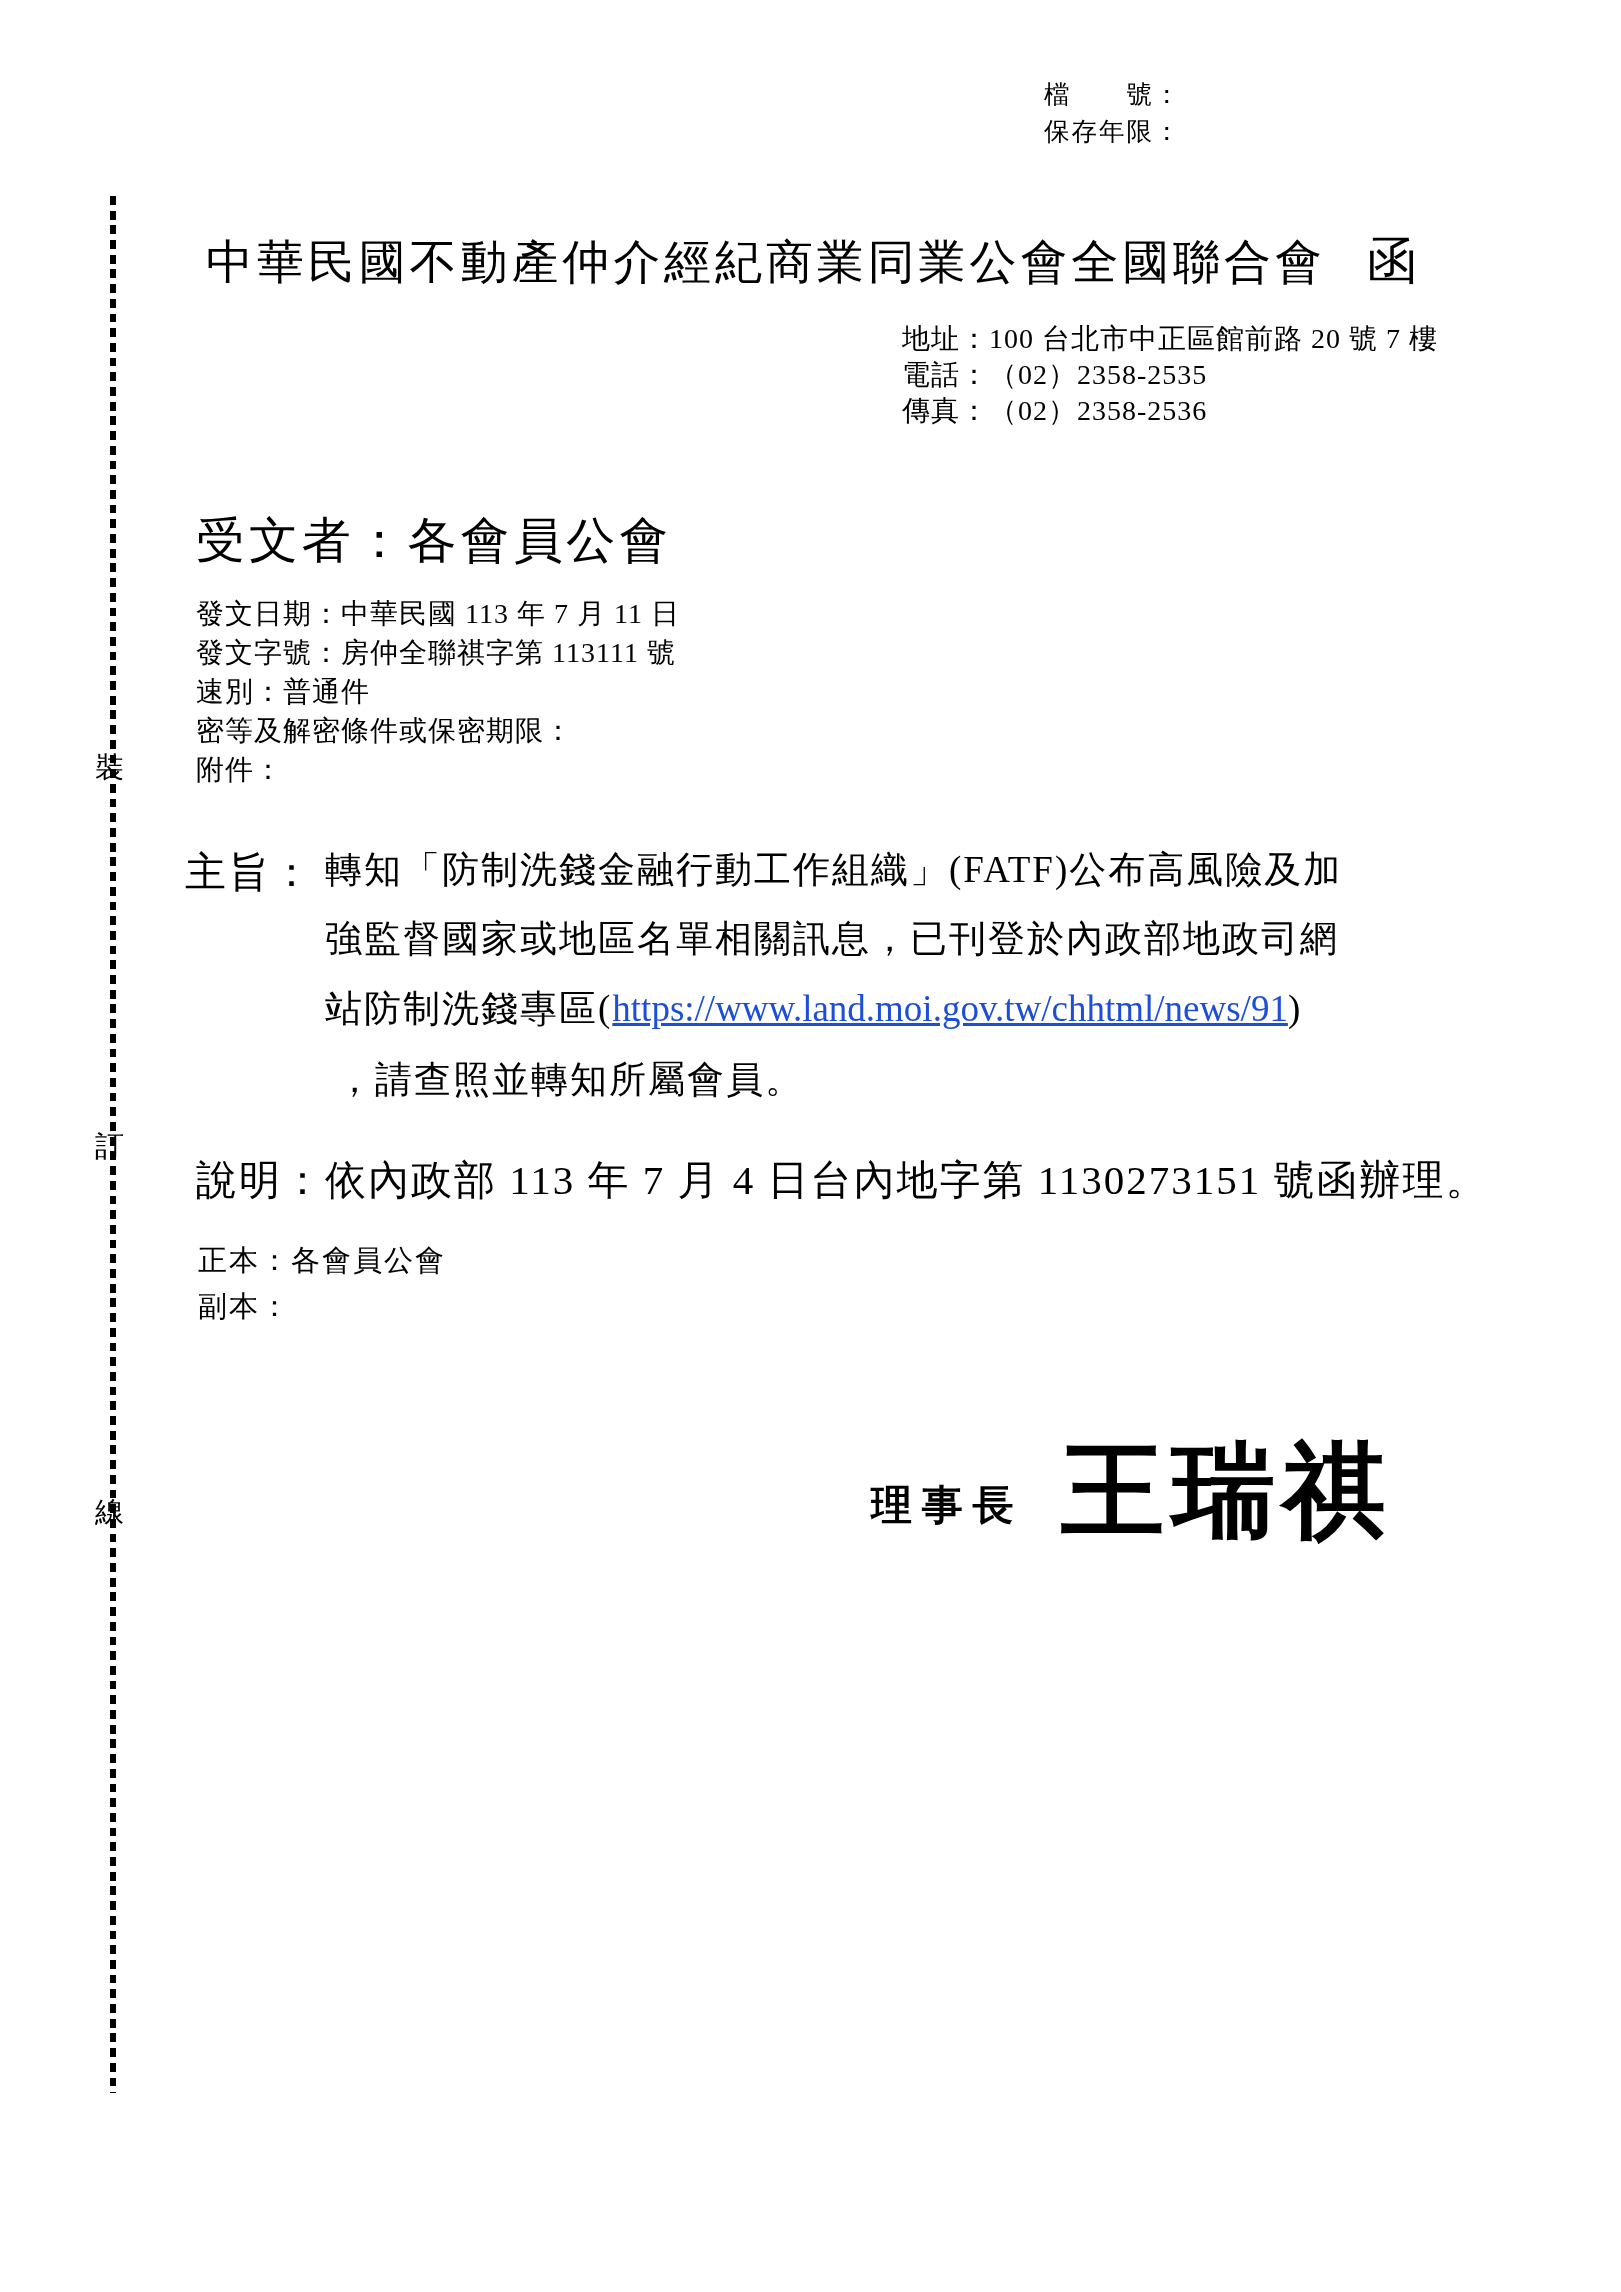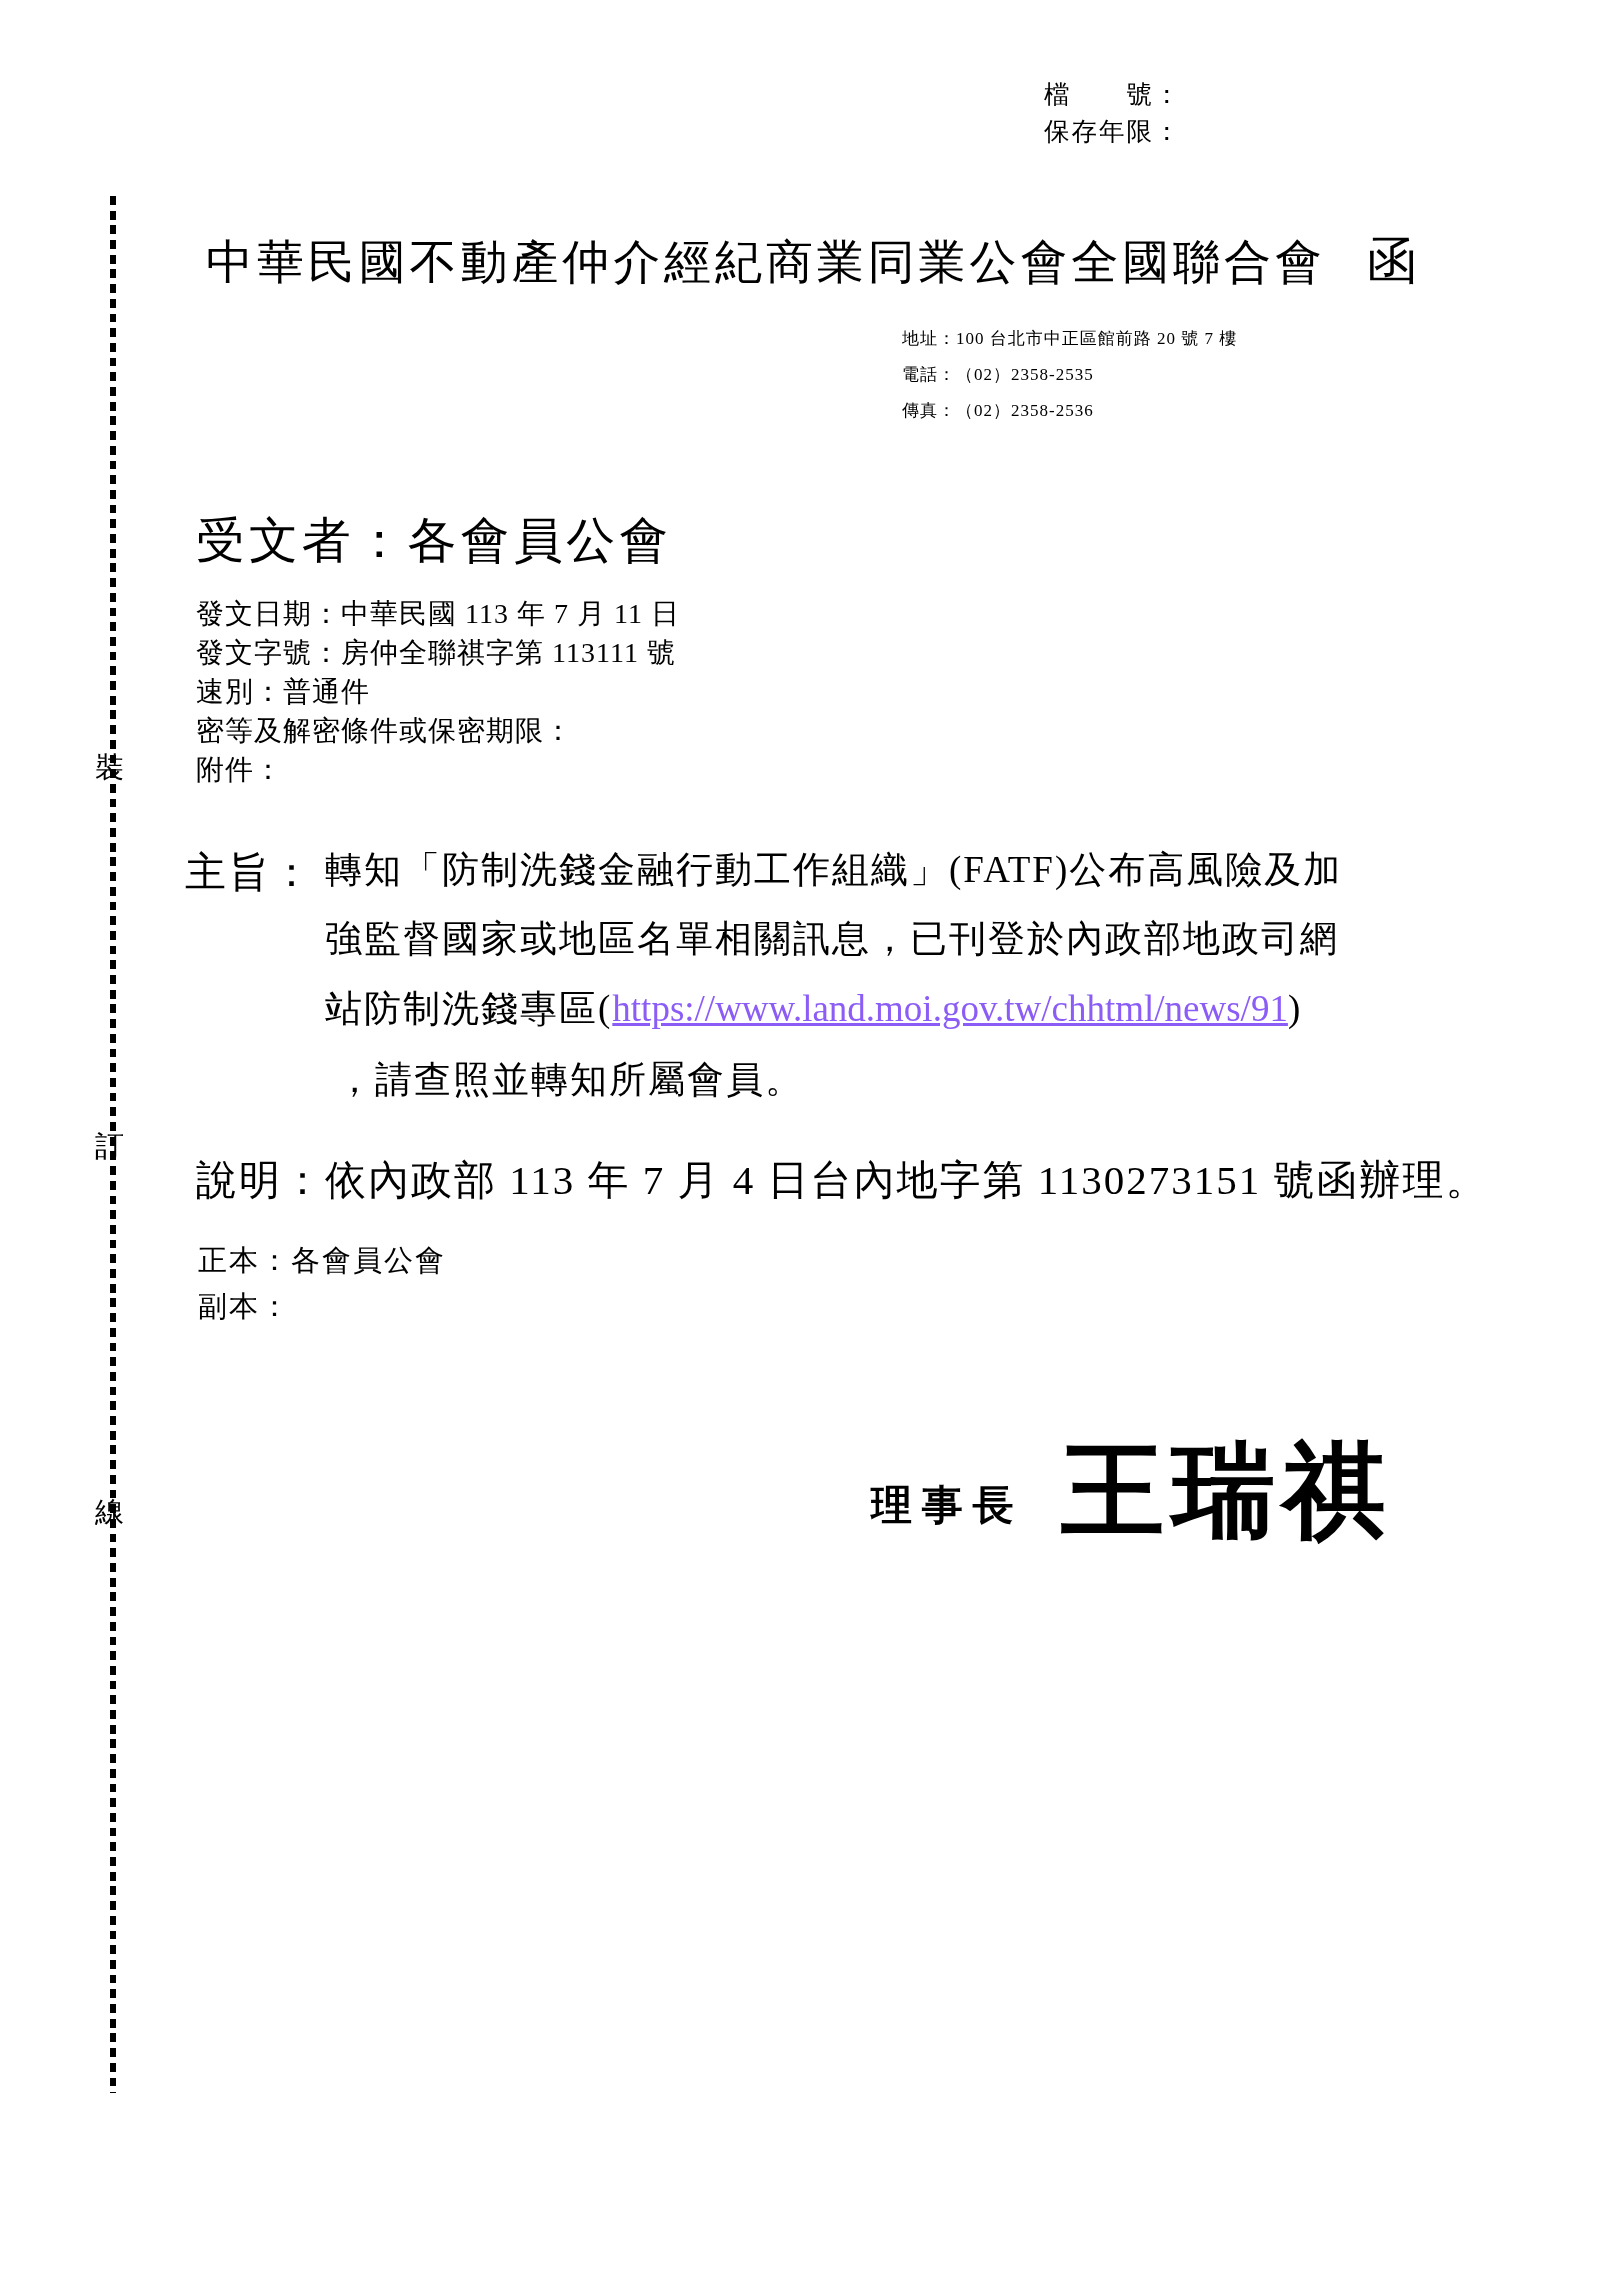--- a/index.html
+++ b/index.html
@@ -33,21 +33,21 @@
     letter-spacing: 3.9px;
   }
   .doc-type {
     font-size: 51px;
     margin-left: 41px;
   }
 
   
   .contact-block {
     left: 902px; top: 321px;
-    font-size: 17px;
+    font-size: 28px;
     line-height: 36px;
     letter-spacing: 1px;
   }
 
   
   .recipient {
     left: 196px; top: 508px;
     font-size: 49px;
     letter-spacing: 3.9px;
   }
@@ -149,21 +149,21 @@
     <div>發文字號：房仲全聯祺字第 113111 號</div>
     <div>速別：普通件</div>
     <div>密等及解密條件或保密期限：</div>
     <div>附件：</div>
   </div>
 
   <div class="abs subject-label">主旨：</div>
   <div class="abs subj-line subj-l1">轉知「防制洗錢金融行動工作組織」(FATF)公布高風險及加</div>
   <div class="abs subj-line subj-l2">強監督國家或地區名單相關訊息，已刊登於內政部地政司網</div>
   <div class="abs subj-line subj-l3">
-    <span>站防制洗錢專區(</span><a class="link" href="#" title="https://www.land.moi.gov.tw/chhtml/news/91" style="color: #8b5cf6;">https://www.land.moi.gov.tw/chhtml/news/91</a><span>)</span>
+    <span>站防制洗錢專區(</span><a class="link" href="#" title="https://www.land.moi.gov.tw/chhtml/news/91" style="color: #1d4ed8;">https://www.land.moi.gov.tw/chhtml/news/91</a><span>)</span>
   </div>
   <div class="abs subj-line subj-l4">，請查照並轉知所屬會員。</div>
 
   <div class="abs explanation">說明：依內政部 113 年 7 月 4 日台內地字第 1130273151 號函辦理。</div>
 
   <div class="abs copies-block">
     <div>正本：各會員公會</div>
     <div>副本：</div>
   </div>
 

